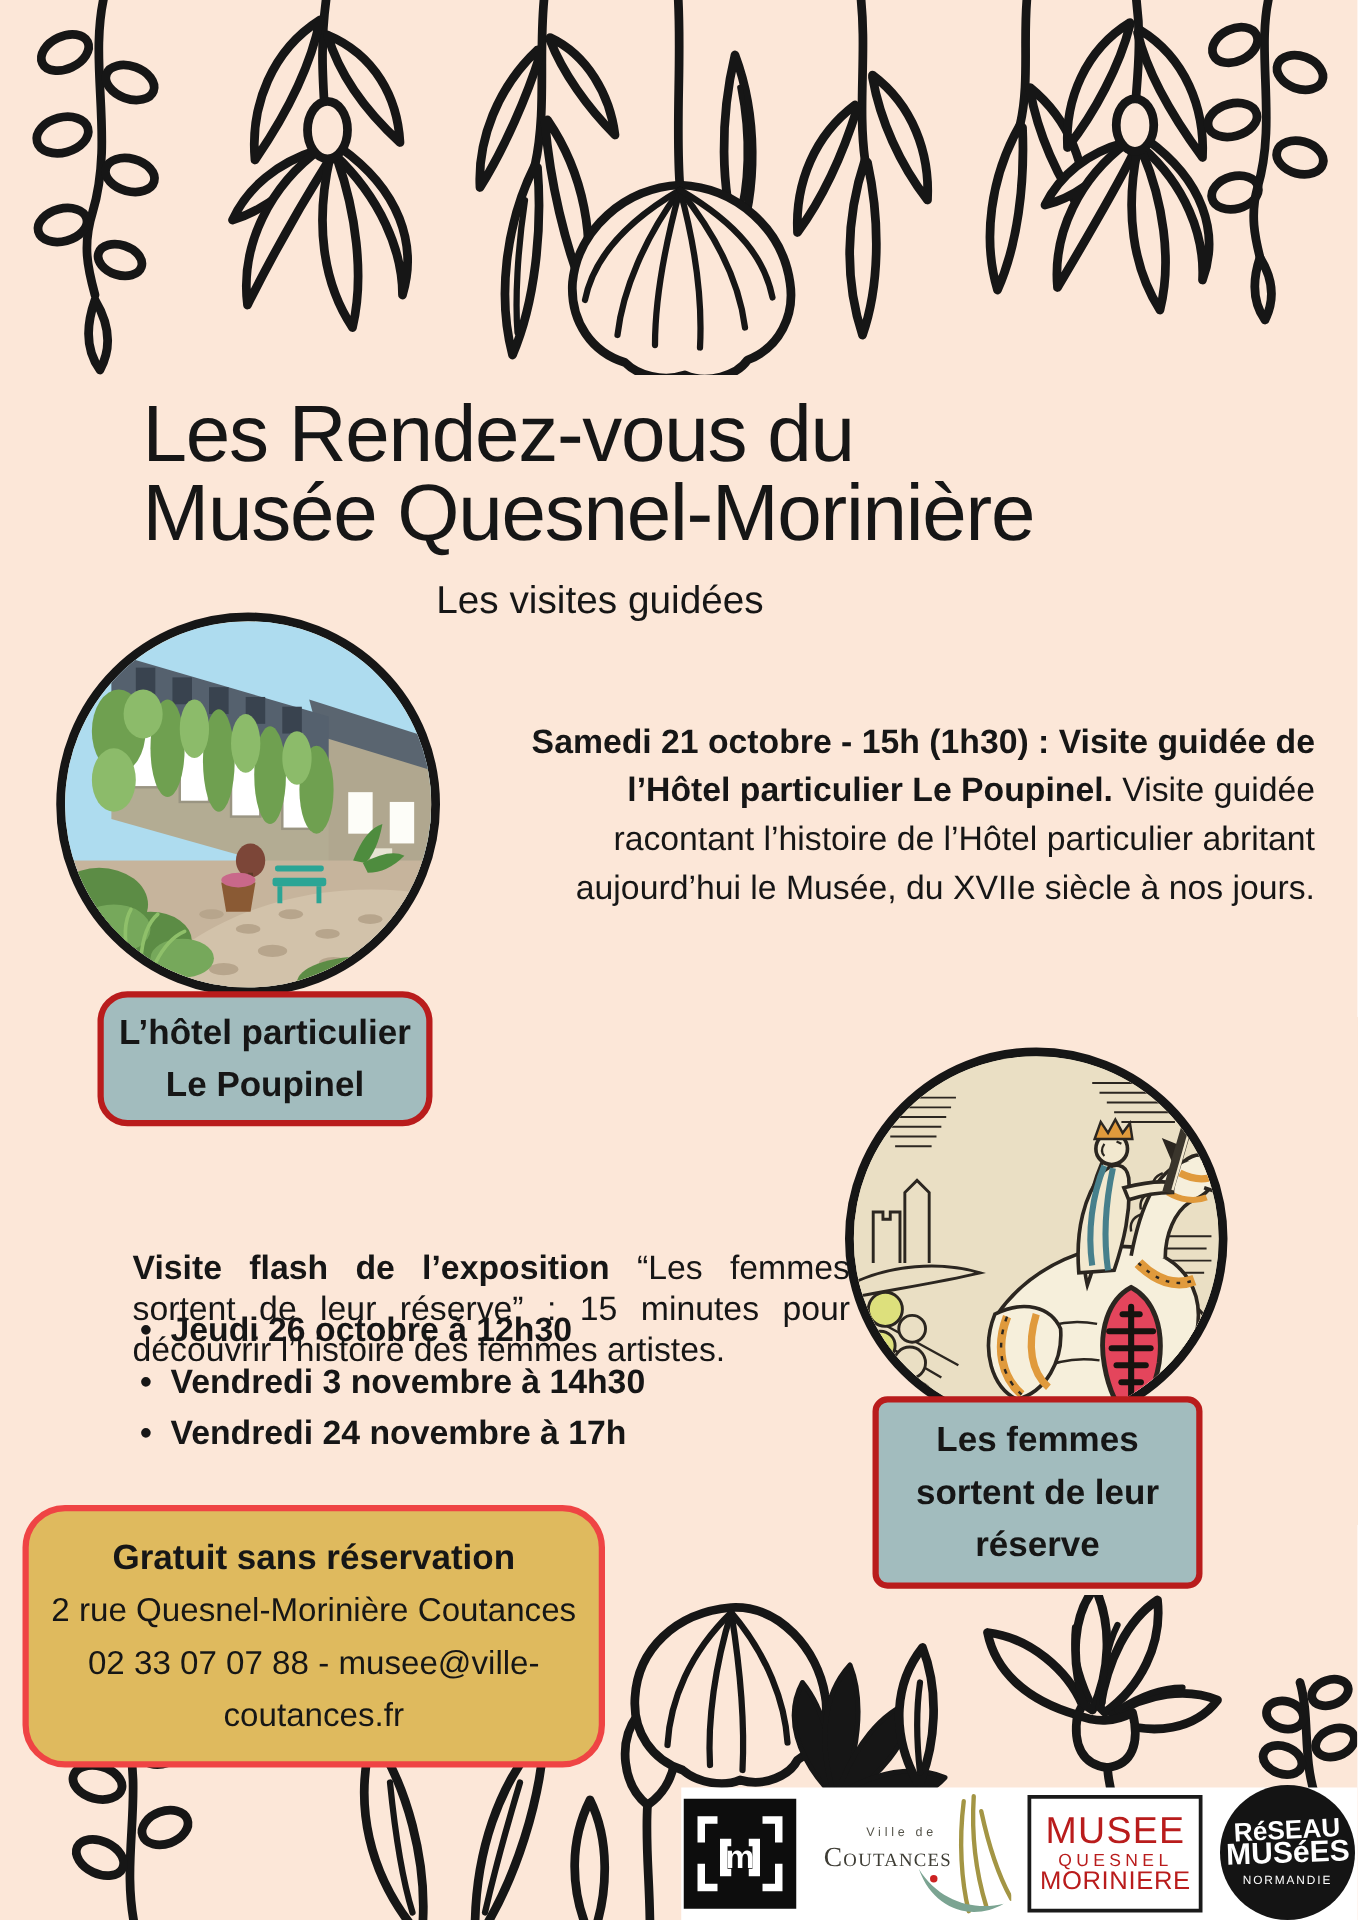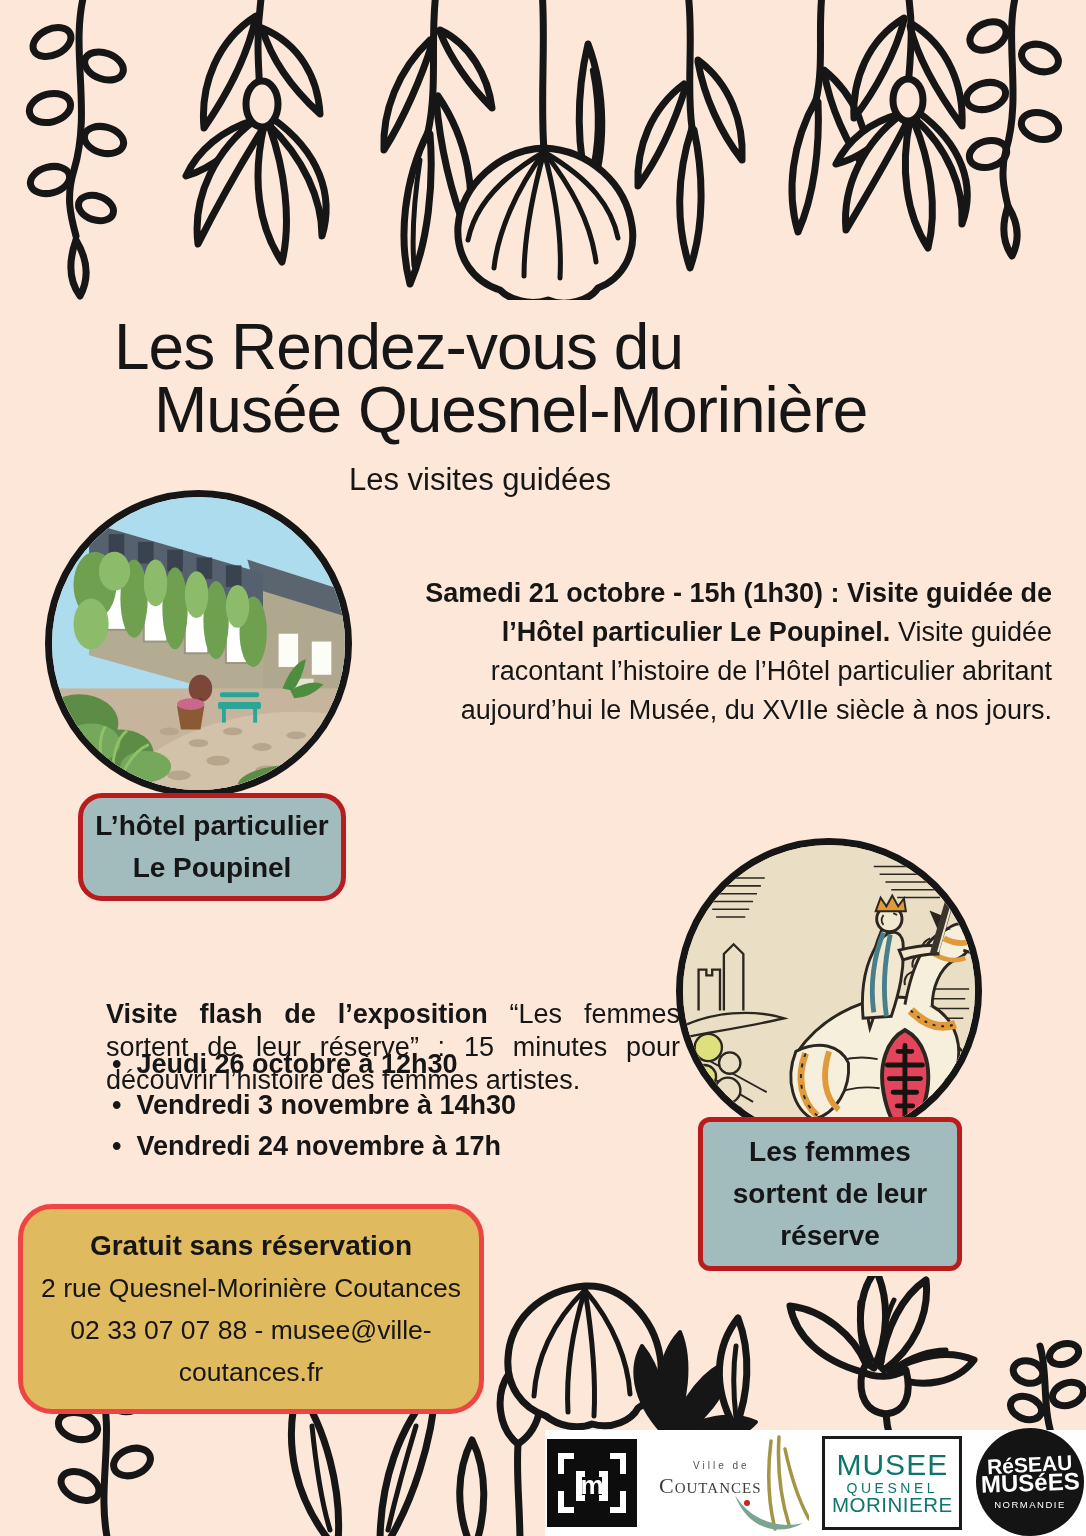--- a/index.html
+++ b/index.html
@@ -40,21 +40,21 @@
   .info p{margin:0;}
   .info .t{font-weight:700;font-size:28px;}
 
   .logo-strip{position:absolute;left:545px;top:1430px;width:541px;height:106px;background:#ffffff;
               display:flex;align-items:center;justify-content:space-between;padding:0 2px;
               box-sizing:border-box;z-index:3;}
   .logo-m{width:90px;height:88px;background:#0d0d0d;flex:none;}
   .logo-coutances{width:158px;height:100px;flex:none;}
   .logo-musee{width:140px;height:94px;border:3px solid #1a1a1a;box-sizing:border-box;background:#fff;
               display:flex;flex-direction:column;align-items:center;justify-content:center;
-              color:#0f766e;flex:none;}
+              color:#b91c1c;flex:none;}
   .logo-musee span{display:block;line-height:1.02;}
   .lm1{font-size:30px;letter-spacing:1px;}
   .lm2{font-size:14px;letter-spacing:3.5px;}
   .lm3{font-size:20.5px;letter-spacing:0.5px;}
   .logo-reseau{width:108px;height:108px;margin-top:-2px;background:#141414;border-radius:50%;
                display:flex;flex-direction:column;align-items:center;justify-content:center;
                color:#fff;font-weight:700;flex:none;}
   .lr1{font-size:21px;line-height:1;transform:rotate(-3deg);}
   .lr2{font-size:24px;line-height:1;margin-top:-4px;transform:rotate(-2deg);}
   .lr3{font-size:9.5px;letter-spacing:1.5px;margin-top:4px;font-weight:400;}
@@ -186,21 +186,21 @@
       <path d="M1052,160 C1042,130 1048,96 1040,70"></path>
       <ellipse cx="1026" cy="132" rx="16" ry="11" transform="rotate(20 1026 132)"></ellipse>
       <ellipse cx="1068" cy="118" rx="16" ry="11" transform="rotate(-20 1068 118)"></ellipse>
       <ellipse cx="1028" cy="96" rx="15" ry="11" transform="rotate(15 1028 96)"></ellipse>
       <ellipse cx="1064" cy="78" rx="15" ry="10" transform="rotate(-18 1064 78)"></ellipse>
     </g>
   </svg>
 
   <h1 class="title">
     <span style="display:block;">Les Rendez-vous du</span>
-    <span style="display:block;margin-left:40px;">Musée Quesnel-Morinière</span>
+    <span style="display:block;">Musée Quesnel-Morinière</span>
   </h1>
   <div class="subtitle">Les visites guidées</div>
 
   <div class="photo photo1">
     <svg viewBox="0 0 300 300" preserveAspectRatio="xMidYMid slice">
       <rect width="300" height="300" fill="#aedcef"></rect>
       <polygon points="200,64 300,96 300,122 215,120" fill="#5a6570"></polygon>
       <polygon points="215,96 300,122 300,218 215,216" fill="#b0a78f"></polygon>
       <rect x="232" y="140" width="20" height="34" fill="#fdfdf8"></rect>
       <rect x="266" y="148" width="20" height="34" fill="#fdfdf8"></rect>

